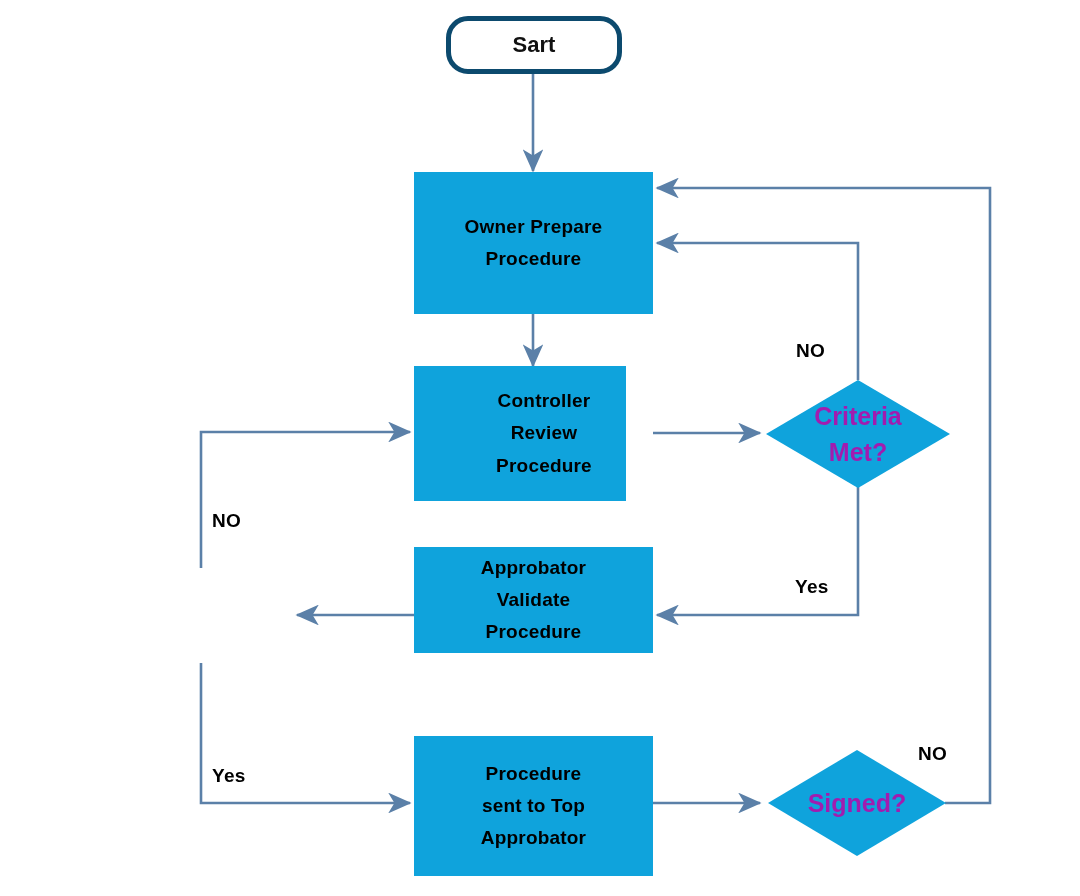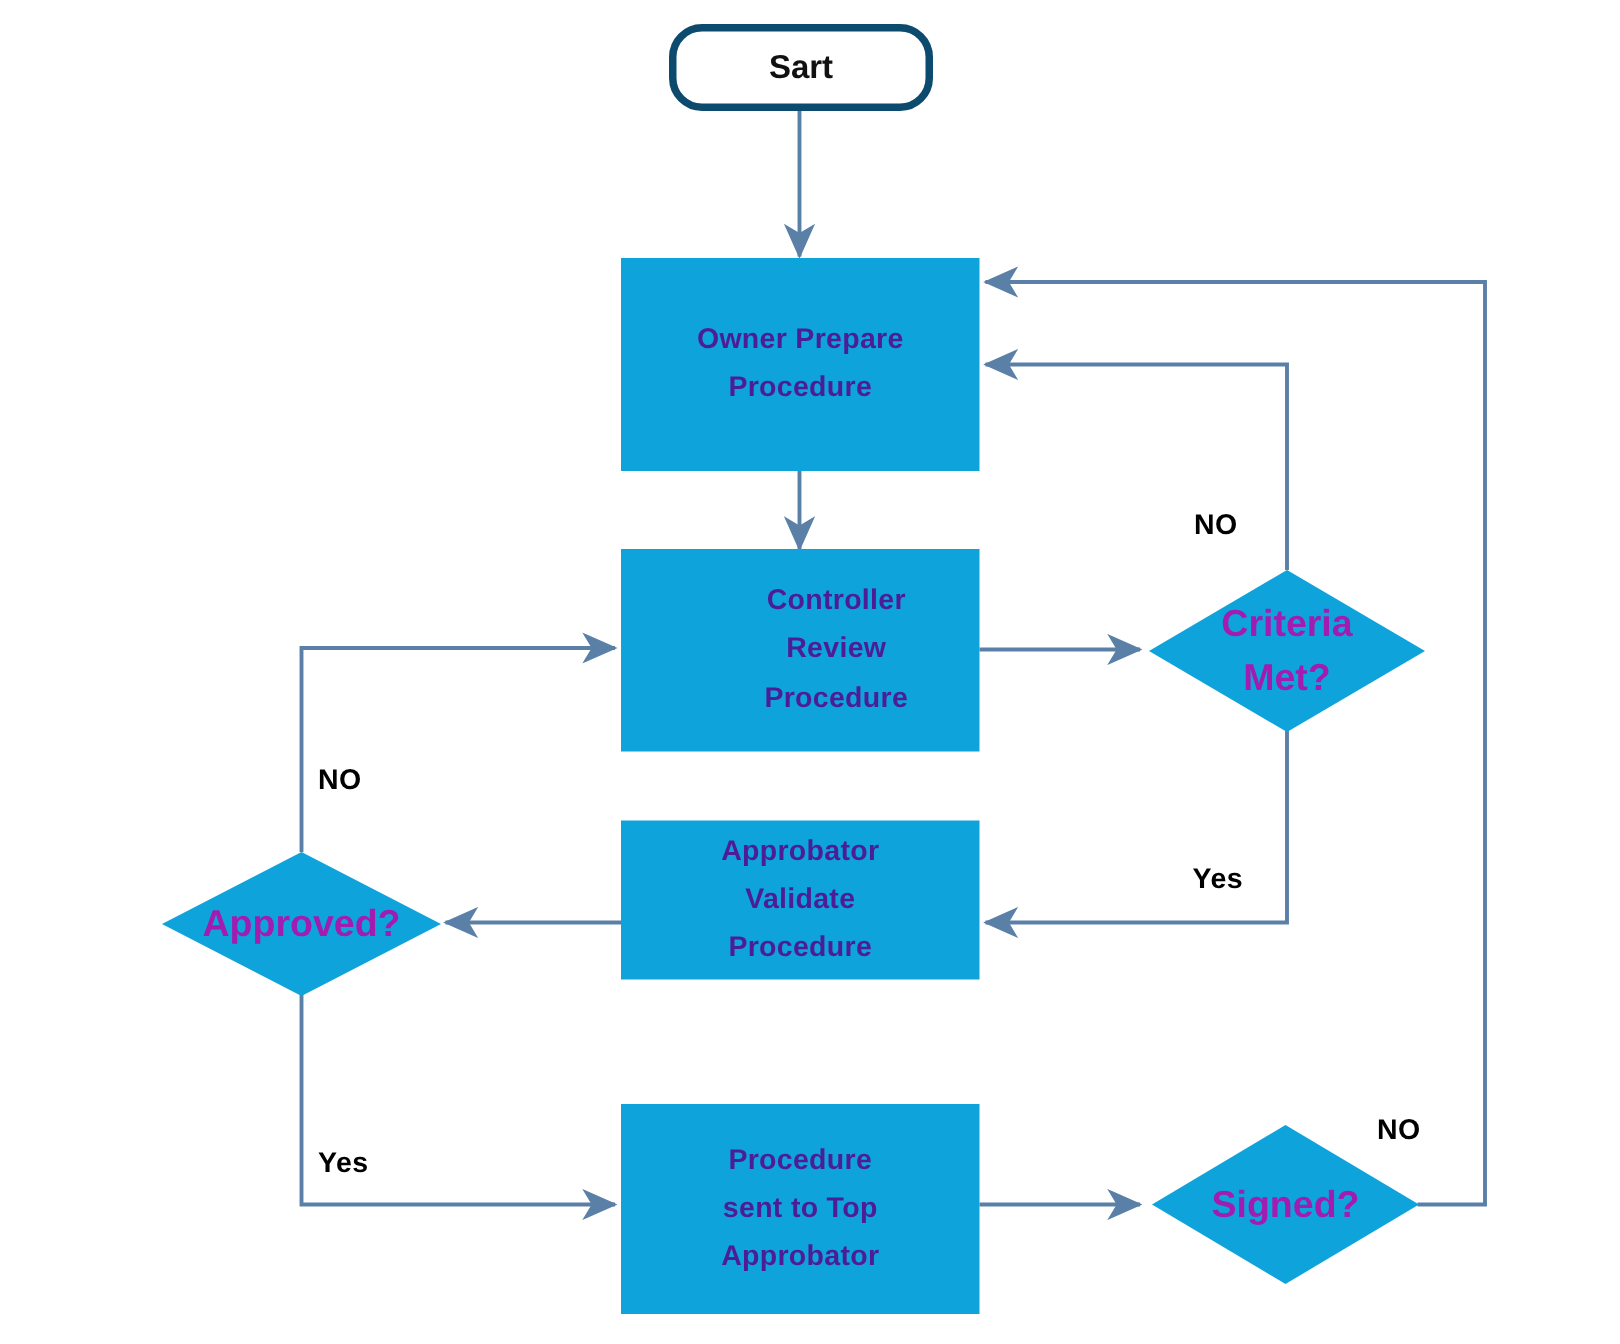--- a/index.html
+++ b/index.html
@@ -27,21 +27,21 @@
   .node {
     position: absolute;
     box-sizing: border-box;
     display: flex;
     align-items: center;
     justify-content: center;
     text-align: center;
   }
   .node-process {
     background: #0FA3DC;
-    color: #4c1d95;
+    color: #000000;
     font-weight: bold;
     font-size: 19px;
     line-height: 1.7;
     letter-spacing: 0.2px;
   }
   .node-terminator {
     background: #ffffff;
     border: 5px solid #0c4a6e;
     border-radius: 22px;
     color: #111111;
@@ -118,21 +118,21 @@
     <span>Sart</span>
   </div>
 
   <div class="node node-process" style="left:414px; top:172px; width:239px; height:142px;">
     <div>
       <div>Owner Prepare</div>
       <div>Procedure</div>
     </div>
   </div>
 
-  <div class="node node-process" style="left:414px; top:366px; width:239px; height:135px;padding-left:48px;">
+  <div class="node node-process" style="left:414px; top:366px; width:212px; height:135px;padding-left:48px;">
     <div>
       <div>Controller</div>
       <div>Review</div>
       <div>Procedure</div>
     </div>
   </div>
 
   <div class="node node-decision" style="left:766px; top:380px; width:184px; height:108px;">
     <span class="diamond-shape"></span>
     <div class="decision-label">
@@ -142,26 +142,20 @@
   </div>
 
   <div class="node node-process" style="left:414px; top:547px; width:239px; height:106px;">
     <div>
       <div>Approbator</div>
       <div>Validate</div>
       <div>Procedure</div>
     </div>
   </div>
 
-  <div class="node node-decision" style="left:108px; top:568px; width:186px; height:96px;">
-    <span class="diamond-shape"></span>
-    <div class="decision-label">
-      <div>Approved?</div>
-    </div>
-  </div>
 
   <div class="node node-process" style="left:414px; top:736px; width:239px; height:140px;">
     <div>
       <div>Procedure</div>
       <div>sent to Top</div>
       <div>Approbator</div>
     </div>
   </div>
 
   <div class="node node-decision" style="left:768px; top:750px; width:178px; height:106px;">

